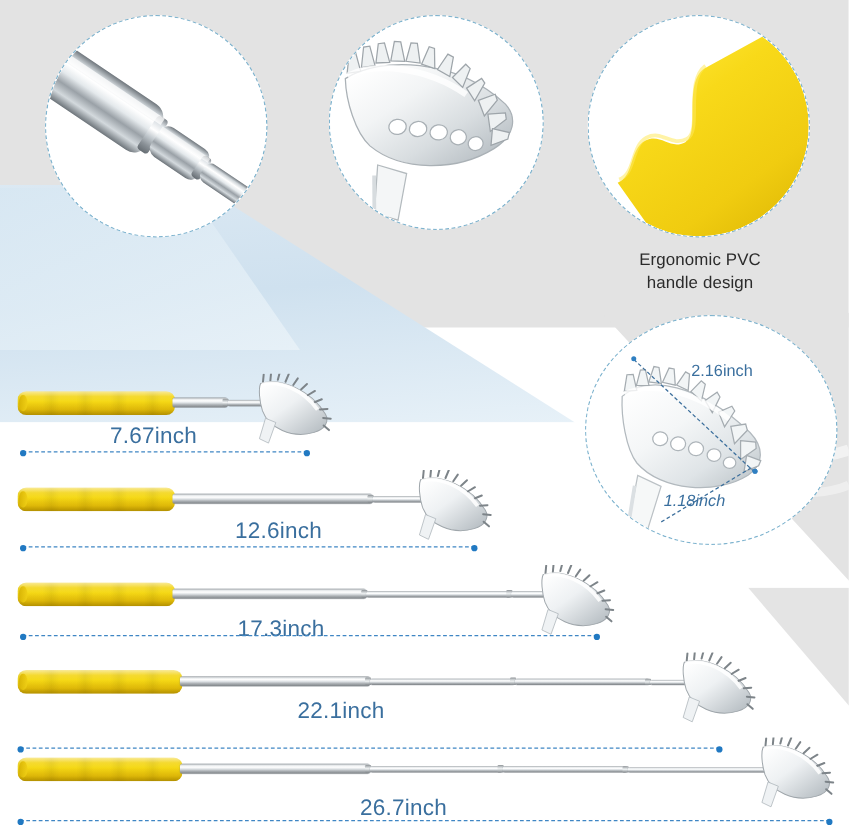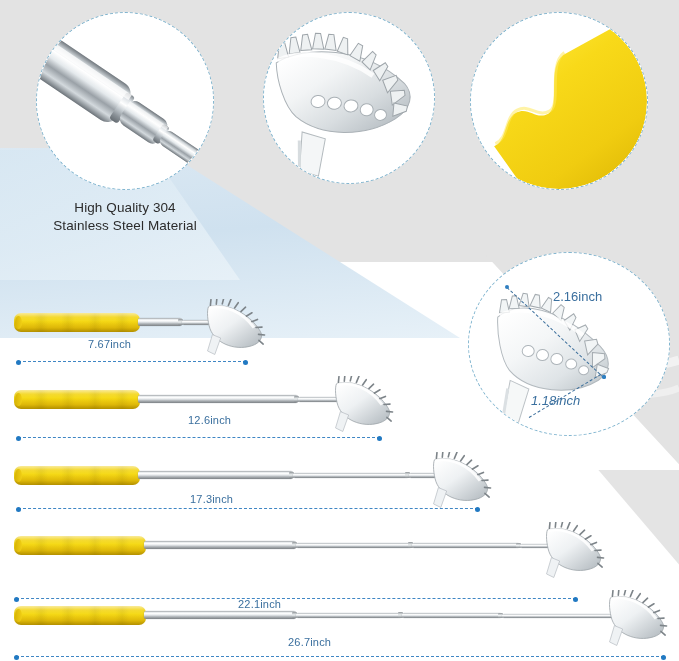--- a/index.html
+++ b/index.html
@@ -125,21 +125,21 @@
   .rod-joint{
     position:absolute;border-radius:1px;
     background:linear-gradient(180deg,#8f9498,#d8dcde 35%,#eef1f2 50%,#b6bbbe 75%,#83888c);
   }
   .head{position:absolute;}
 
   
   .meas{position:absolute;height:1px;border-top:1px dashed #3f86c4;}
   .meas-dot{position:absolute;width:5px;height:5px;border-radius:50%;background:#2179c2;top:-2px;}
   .meas-label{
-    position:absolute;color:#3a6f9e;font-size:11px;white-space:nowrap;
+    position:absolute;color:#3a6f9e;font-size:18px;white-space:nowrap;
     letter-spacing:.2px;
   }
 </style>
 </head>
 <body>
 
 <div id="stage">
 
   <div class="bg-base"></div>
   <div class="bg-top"></div>
@@ -251,22 +251,22 @@
                    C58,82 60,98 74,96
                    C88,94 88,52 108,46
                    L210,30 L232,210 L40,210 Z" fill="url(#pvcg)"></path>
           <path d="M150,20 L232,8 L255,220 L172,232 Z" fill="#ffffff" opacity=".0"></path>
           <path d="M14,106 C28,106 32,84 46,82 C60,80 62,96 76,94 C90,92 90,50 110,44" fill="none" stroke="#ffe95c" stroke-width="3" opacity=".55"></path>
         </g>
       </svg>
     </div>
   </div>
 
-  <div class="caption" style="left:35px;top:199px;width:180px;">High Quality 304
-Stainless Steel Material</div>
+  <div class="caption" style="left:470px;top:199px;width:180px;">Ergonomic PVC
+handle design</div>
 
   <div class="detail-circle">
     <svg viewBox="0 0 202 184" width="202" height="184">
       <defs>
         <linearGradient id="dheadg" x1="0.1" y1="0" x2="0.85" y2="1">
           <stop offset="0%" stop-color="#ffffff"></stop>
           <stop offset="40%" stop-color="#f4f6f7"></stop>
           <stop offset="75%" stop-color="#dfe4e7"></stop>
           <stop offset="100%" stop-color="#c2c9cd"></stop>
         </linearGradient>
@@ -448,21 +448,21 @@
             <line x1="52" y1="30" x2="58" y2="30"></line>
               <line x1="54" y1="37" x2="60" y2="38"></line>
             <line x1="54" y1="43" x2="58" y2="47"></line>
           </g>
           <path d="M7,7 C22,4 40,14 50,30" fill="none" stroke="#ffffff" stroke-width="3" opacity=".85"></path>
           <path d="M8,34 L2,50 L9,54 L16,38 Z" fill="#eff2f4" stroke="#aeb5ba" stroke-width=".6"></path>
         </g>
       </svg>
     </div>
   </div>
-  <div class="meas-label" style="left:238px;top:558px;margin-top:40px;">22.1inch</div>
+  <div class="meas-label" style="left:238px;top:558px;">22.1inch</div>
   <div class="meas" style="left:16px;top:598px;width:560px;">
     <div class="meas-dot" style="left:-2px;"></div>
     <div class="meas-dot" style="right:-2px;"></div>
   </div>
 
   <div class="row" style="top:586px;height:70px;width:679px;">
     <div class="handle" style="left:14px;top:20px;width:132px;height:19px;"></div>
     <div class="rod" style="left:144px;top:25px;width:152px;height:8px;"></div>
     <div class="rod-joint" style="left:292px;top:26px;width:5px;height:6px;"></div>
     <div class="rod" style="left:296px;top:26.5px;width:106px;height:5.5px;"></div>

